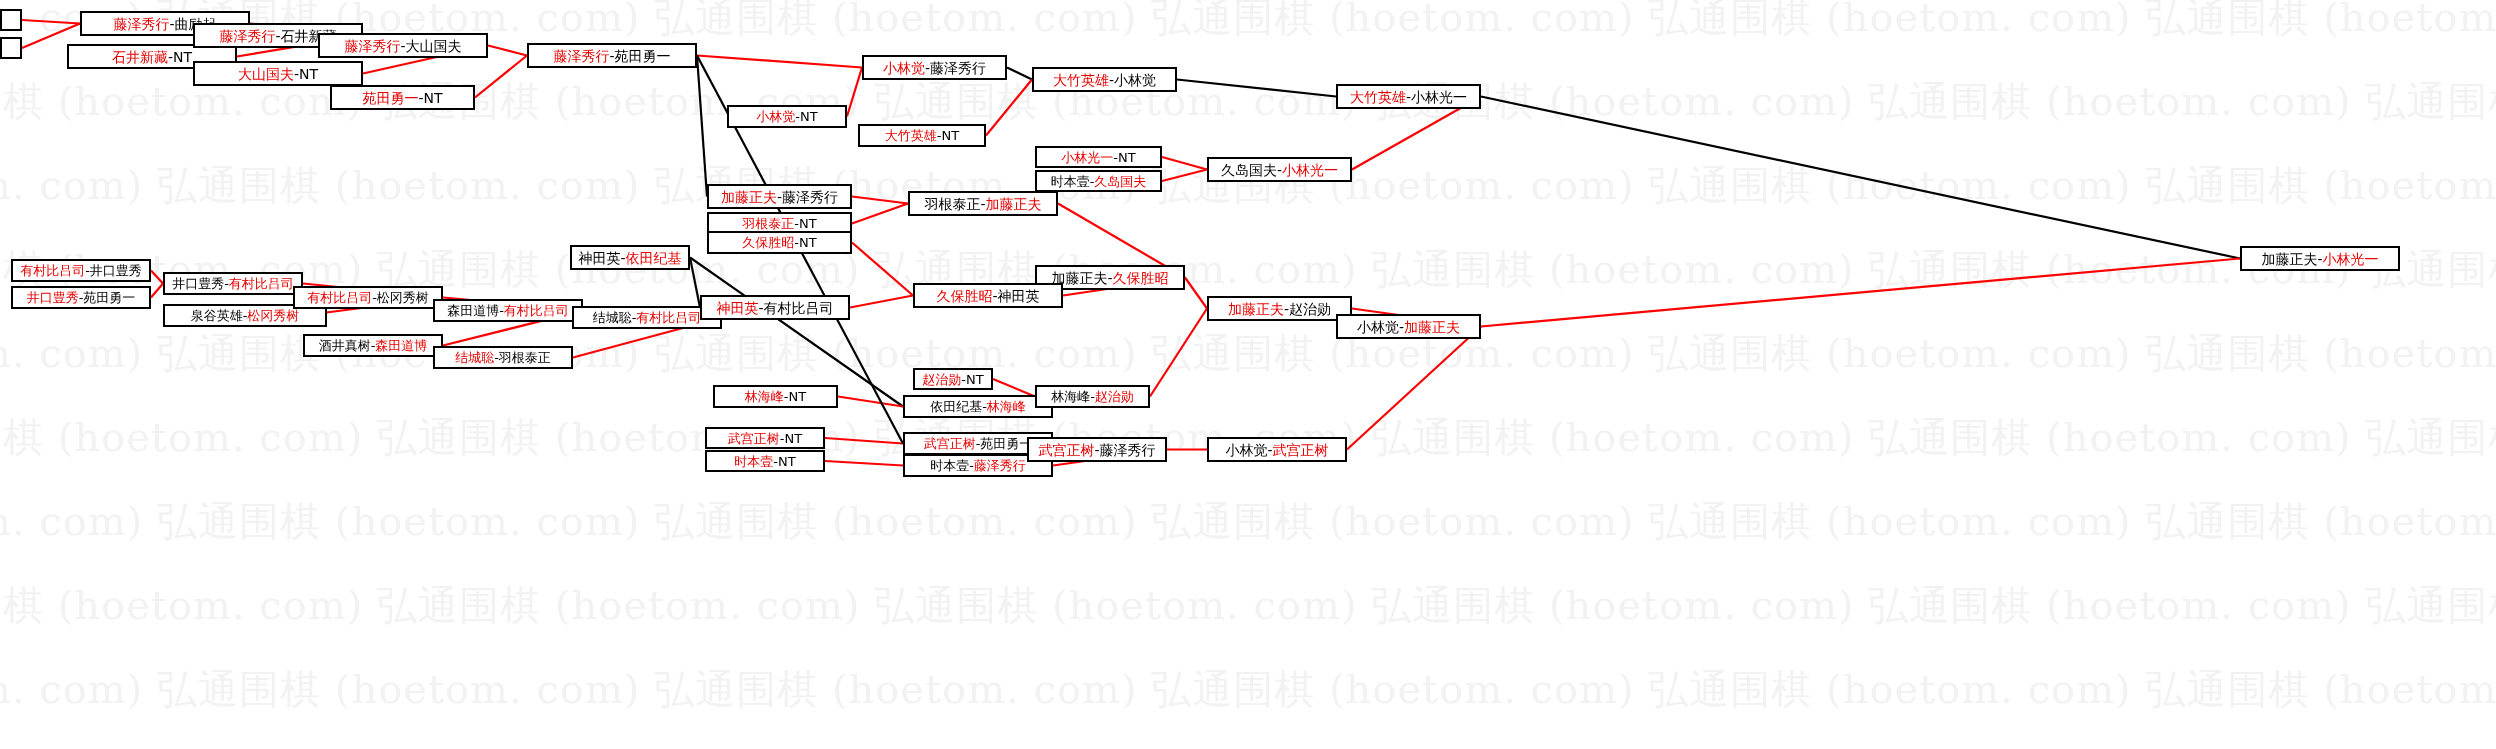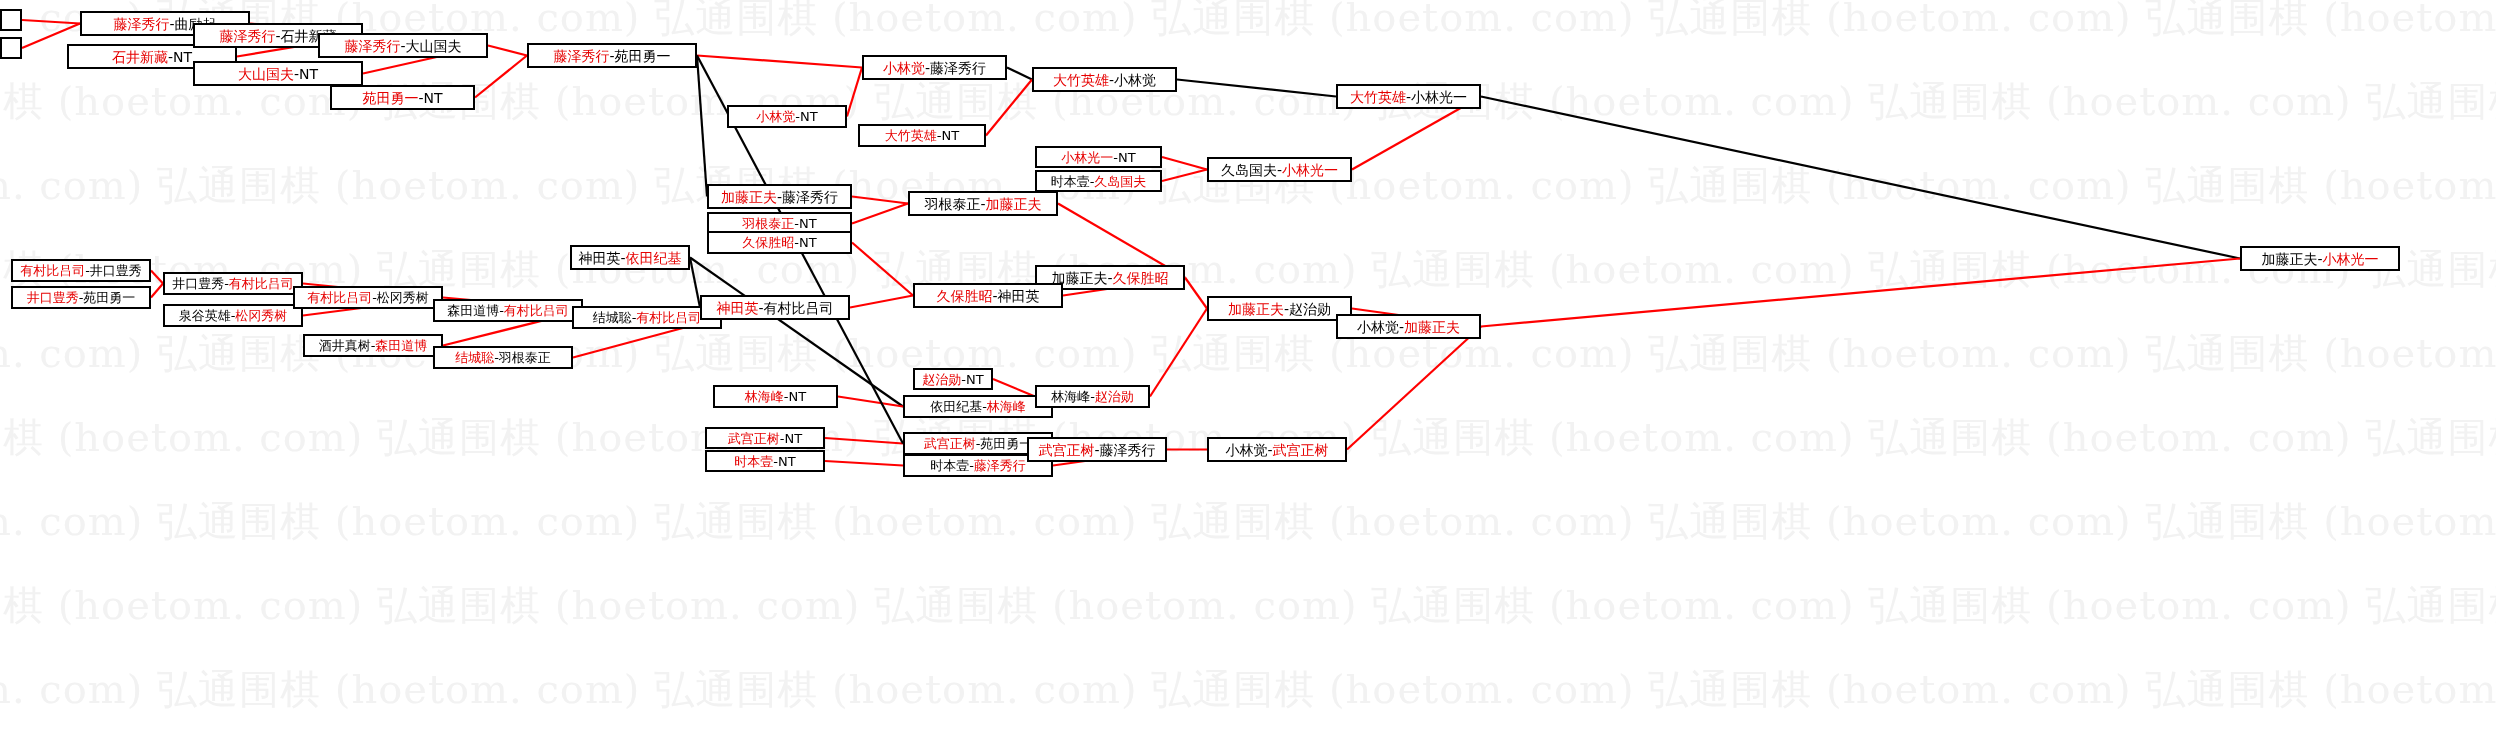--- a/index.html
+++ b/index.html
@@ -213,21 +213,21 @@
       <div class="node" style="left: 11px; top: 286px; width: 140px; height: 23px; font-size: 13px;">
         <span class="w">井口豊秀</span>
         <span class="l">-</span>
         <span class="l">苑田勇一</span>
       </div>
       <div class="node" style="left: 163px; top: 272px; width: 140px; height: 23px; font-size: 13px;">
         <span class="l">井口豊秀</span>
         <span class="l">-</span>
         <span class="w">有村比吕司</span>
       </div>
-      <div class="node" style="left: 163px; top: 304px; width: 140px; height: 23px; font-size: 13px;">
+      <div class="node" style="left: 163px; top: 304px; width: 164px; height: 23px; font-size: 13px;">
         <span class="l">泉谷英雄</span>
         <span class="l">-</span>
         <span class="w">松冈秀树</span>
       </div>
       <div class="node" style="left: 293px; top: 286px; width: 150px; height: 23px; font-size: 13px;">
         <span class="w">有村比吕司</span>
         <span class="l">-</span>
         <span class="l">松冈秀树</span>
       </div>
       <div class="node" style="left: 303px; top: 334px; width: 140px; height: 23px; font-size: 13px;">

